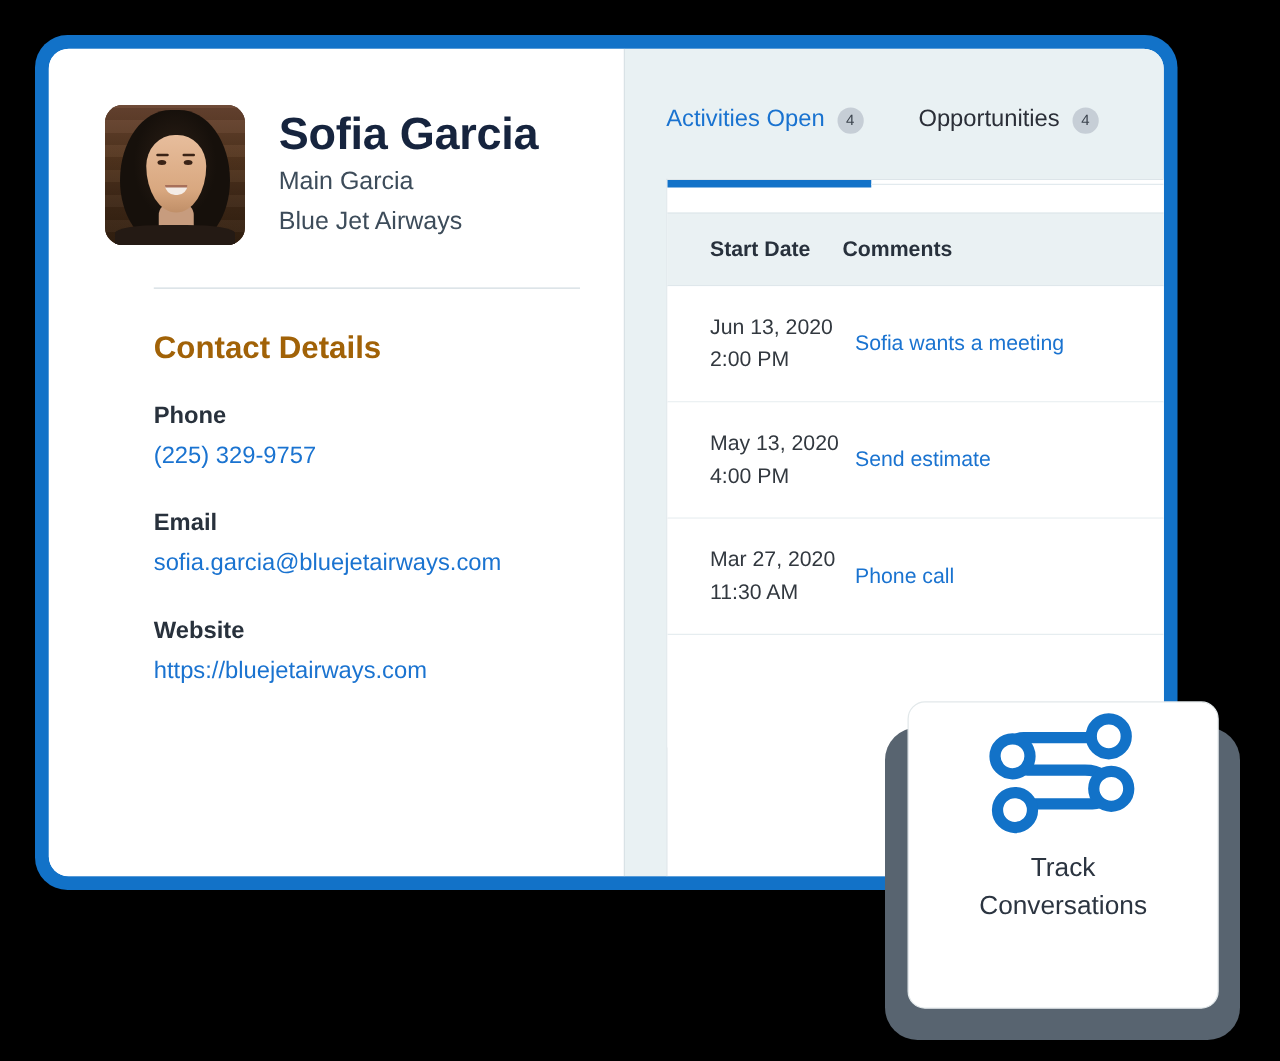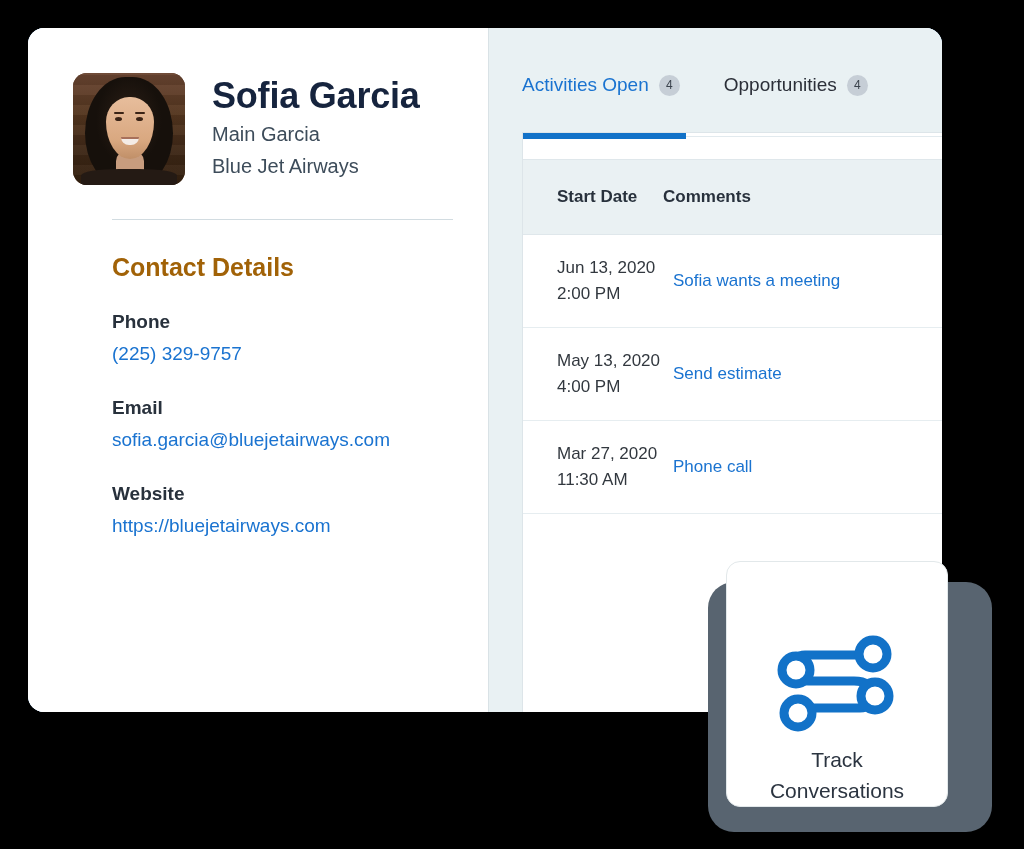--- a/index.html
+++ b/index.html
@@ -20,21 +20,22 @@
   }
 
   
   .device-frame {
     position: absolute;
     left: 28px;
     top: 28px;
     width: 914px;
     height: 684px;
     background: #1272c8;
-    border-radius: 16px;
+    border-radius: 26px;
+    padding: 11px;
   }
 
   .device-screen {
     position: relative;
     width: 100%;
     height: 100%;
     background: #ffffff;
     border-radius: 16px;
     overflow: hidden;
     display: flex;
@@ -252,21 +253,21 @@
     background: #e2eaee;
   }
 
   .table-gap { height: 26px; background: #ffffff; }
 
   .table-head {
     display: flex;
     background: #eaf1f3;
     border-top: 1px solid #dfe7eb;
     border-bottom: 1px solid #dfe7eb;
-    height: 76px;
+    height: 59px;
     align-items: center;
   }
   .th {
     font-size: 17px;
     font-weight: bold;
     color: #28313c;
   }
   .col-date { flex: 0 0 140px; padding-left: 34px; }
   .col-comment { flex: 1 1 auto; }
 
@@ -300,29 +301,29 @@
     top: 582px;
     width: 284px;
     height: 250px;
     background: #586470;
     border-radius: 26px;
   }
   .float-card {
     position: absolute;
     left: 726px;
     top: 561px;
-    width: 222px;
+    width: 249px;
     height: 246px;
     background: #ffffff;
     border-radius: 14px;
     border: 1px solid #e2e8ea;
     display: flex;
     flex-direction: column;
     align-items: center;
-    justify-content: flex-end;
+    justify-content: flex-start;
     gap: 10px;
   }
   .float-icon { width: 130px; height: 108px; display: block; }
   .float-label {
     font-size: 21px;
     color: #2b3440;
     text-align: center;
     line-height: 1.45;
   }
 </style>

